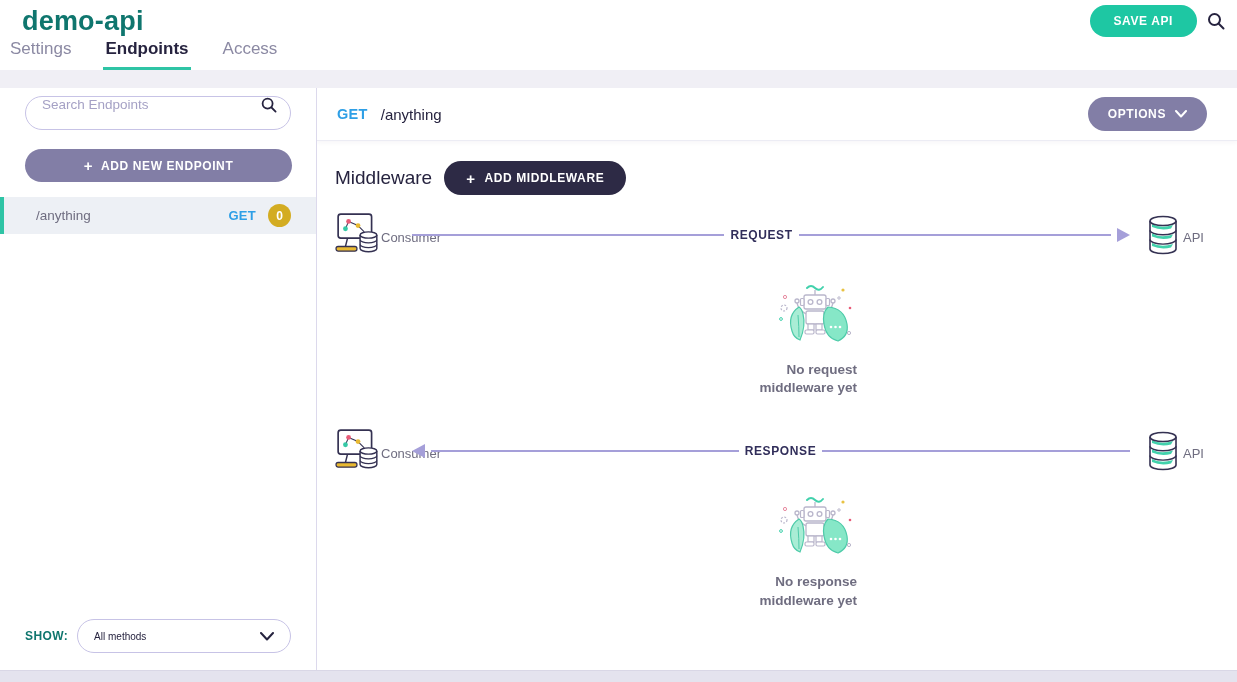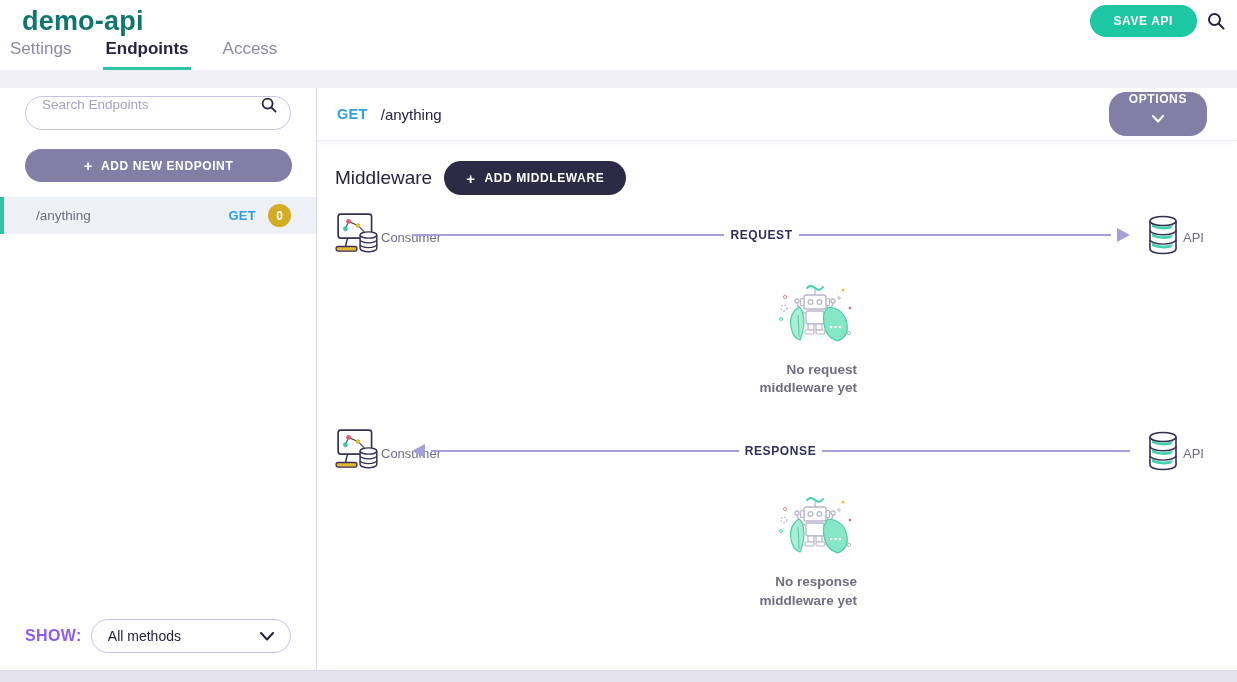--- a/index.html
+++ b/index.html
@@ -67,42 +67,41 @@
   .endpoint-path { font-size:13.5px; color:#6f6d80; flex:1; }
   .endpoint-method { font-size:13px; font-weight:bold; color:#2e9fe6; letter-spacing:.3px; margin-right:12px; }
   .endpoint-badge {
     width:23px; height:23px; border-radius:50%; background:#d3ac22; color:#fff;
     font-size:12px; font-weight:bold; display:flex; align-items:center; justify-content:center;
   }
   .show-row {
     position:absolute; left:25px; right:25px; bottom:17px;
     display:flex; align-items:center;
   }
-  .show-label { font-size:16px; font-weight:bold; letter-spacing:.4px; color:#8b5cf6; margin-right:9px; }
+  .show-label { font-size:12px; font-weight:bold; letter-spacing:.4px; color:#0f766e; margin-right:9px; }
   .method-select {
     flex:1; height:34px; border:1px solid #c7c3e6; border-radius:17px;
     display:flex; align-items:center; padding:0 16px; cursor:pointer; background:#fff;
   }
-  .method-select .sel-text { flex:1; font-size:14px; color:#26233f; }
+  .method-select .sel-text { flex:1; font-size:10px; color:#26233f; }
 
   
   .main { flex:1; background:#ffffff; display:flex; flex-direction:column; overflow:hidden; }
   .main-header {
     height:53px; flex:none; display:flex; align-items:center;
     padding:0 30px 0 20px; border-bottom:1px solid #ececf4;
     box-shadow:0 2px 4px rgba(40,35,80,.04);
   }
   .m-method { font-size:14.5px; font-weight:bold; color:#2e9fe6; letter-spacing:.3px; margin-right:13px; }
   .m-path { font-size:15px; color:#26233f; flex:1; }
   .options-btn {
-    height:44px; padding:0 20px; border:none; border-radius:17px; background:#827ea6;
+    height:34px; padding:0 20px; border:none; border-radius:17px; background:#827ea6;
     color:#fff; font-weight:bold; font-size:12px; letter-spacing:.6px;
     display:flex; align-items:center; gap:9px; cursor:pointer;
     font-family:"Liberation Sans", sans-serif;
-    flex-direction:column;
   }
   .mw-head { display:flex; align-items:center; margin:20px 30px 0 18px; }
   .mw-title { font-size:19px; font-weight:normal; color:#26233f; margin-right:12px; }
   .add-mw-btn {
     height:34px; padding:0 22px; border:none; border-radius:17px; background:#2d2a45;
     color:#fff; font-weight:bold; font-size:12px; letter-spacing:.6px;
     display:flex; align-items:center; gap:9px; cursor:pointer;
     font-family:"Liberation Sans", sans-serif;
   }
   .flow-row { display:flex; align-items:flex-start; margin:16px 30px 0 18px; }

